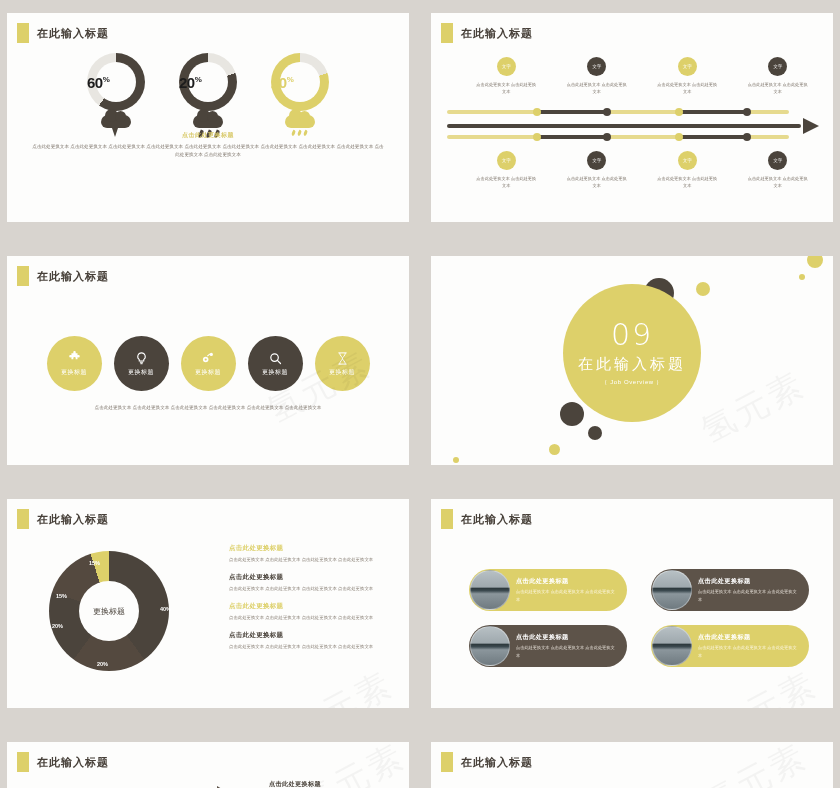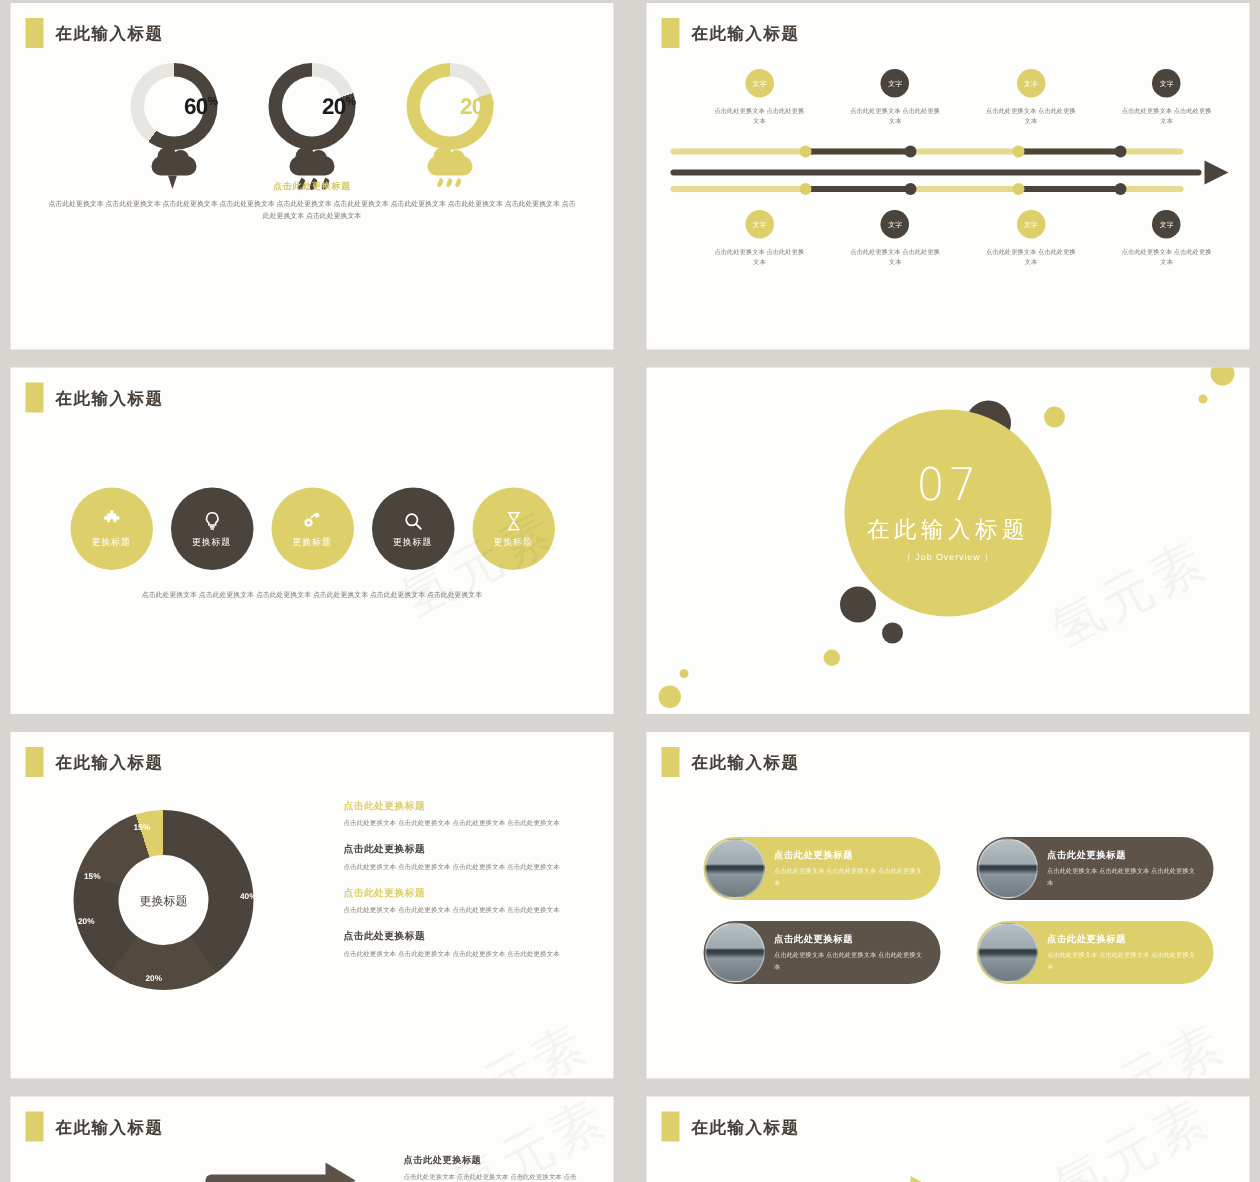--- a/index.html
+++ b/index.html
@@ -15,39 +15,39 @@
     grid-template-columns:1fr 1fr;
     grid-auto-rows:235px;
     column-gap:8px;row-gap:8px;
     padding:0;box-sizing:border-box;
   }
   .slide{
     background:#fdfdfc;
     position:relative;
     overflow:hidden;
     box-sizing:border-box;
-    margin:2px 7px;
+    margin:13px 7px;
     text-decoration:underline;
   }
   
   .s-head{position:absolute;top:10px;left:10px;display:flex;align-items:center;gap:8px;}
   .s-mark{width:12px;height:20px;background:#ddd06a;display:block;}
   .s-title{font-size:11px;color:#474039;font-weight:bold;letter-spacing:1px;
            font-family:"DejaVu Serif","Liberation Serif",serif;}
   .watermark{
     position:absolute;right:8px;bottom:6px;font-size:34px;color:#000;opacity:.035;
     transform:rotate(-28deg);transform-origin:100% 100%;pointer-events:none;
     font-family:"DejaVu Serif",serif;letter-spacing:3px;white-space:nowrap;
   }
   .watermark.mid{right:30px;top:80px;bottom:auto;}
 
   
   .gauges{position:absolute;top:40px;left:0;right:0;display:flex;justify-content:center;gap:26px;}
   .gauge{width:66px;display:flex;flex-direction:column;align-items:center;}
-  .ring{width:58px;height:58px;border-radius:50%;position:relative;display:flex;align-items:center;justify-content:flex-end;}
+  .ring{width:58px;height:58px;border-radius:50%;position:relative;display:flex;align-items:center;justify-content:flex-start;}
   .ring::after{content:"";position:absolute;inset:9px;background:#fdfdfc;border-radius:50%;}
   .ring .val{position:relative;z-index:2;font-size:15px;font-weight:bold;letter-spacing:-.5px;}
   .ring .val sup{font-size:8px;font-weight:bold;}
   .wx{margin-top:4px;width:34px;height:24px;position:relative;}
   .cloud{position:absolute;left:2px;top:0;width:30px;height:13px;border-radius:8px 8px 7px 7px;}
   .cloud::before{content:"";position:absolute;left:4px;top:-6px;width:13px;height:13px;border-radius:50%;background:inherit;}
   .cloud::after{content:"";position:absolute;left:14px;top:-4px;width:11px;height:11px;border-radius:50%;background:inherit;}
   .drop{position:absolute;width:3px;height:6px;border-radius:0 60% 60% 60%;transform:rotate(25deg);top:15px;}
   .bolt{position:absolute;top:13px;left:13px;width:0;height:0;
         border-left:3px solid transparent;border-right:3px solid transparent;border-top:9px solid currentColor;}
@@ -296,21 +296,21 @@
     <div class="blob" style="width:14px;height:14px;background:#ddd06a;left:50%;margin-left:64px;top:26px;"></div>
     <div class="blob" style="width:16px;height:16px;background:#ddd06a;right:10px;top:-4px;"></div>
     <div class="blob" style="width:6px;height:6px;background:#ddd06a;right:28px;top:18px;"></div>
     <div class="blob" style="width:24px;height:24px;background:#4b443c;left:50%;margin-left:-72px;top:146px;z-index:1;"></div>
     <div class="blob" style="width:14px;height:14px;background:#4b443c;left:50%;margin-left:-44px;top:170px;z-index:1;"></div>
     <div class="blob" style="width:11px;height:11px;background:#ddd06a;left:118px;top:188px;"></div>
     <div class="blob" style="width:15px;height:15px;background:#ddd06a;left:8px;top:212px;"></div>
     <div class="blob" style="width:6px;height:6px;background:#ddd06a;left:22px;top:201px;"></div>
 
     <div class="blob hero">
-      <div class="num">07</div>
+      <div class="num">09</div>
       <div class="zh">在此输入标题</div>
       <div class="en">（ Job Overview ）</div>
     </div>
     <div class="watermark mid" style="top:100px;right:20px;">氢元素</div>
   </div>
 
   <div class="slide">
     <div class="s-head">
       <span class="s-mark"></span>
       <span class="s-title">在此输入标题</span>

